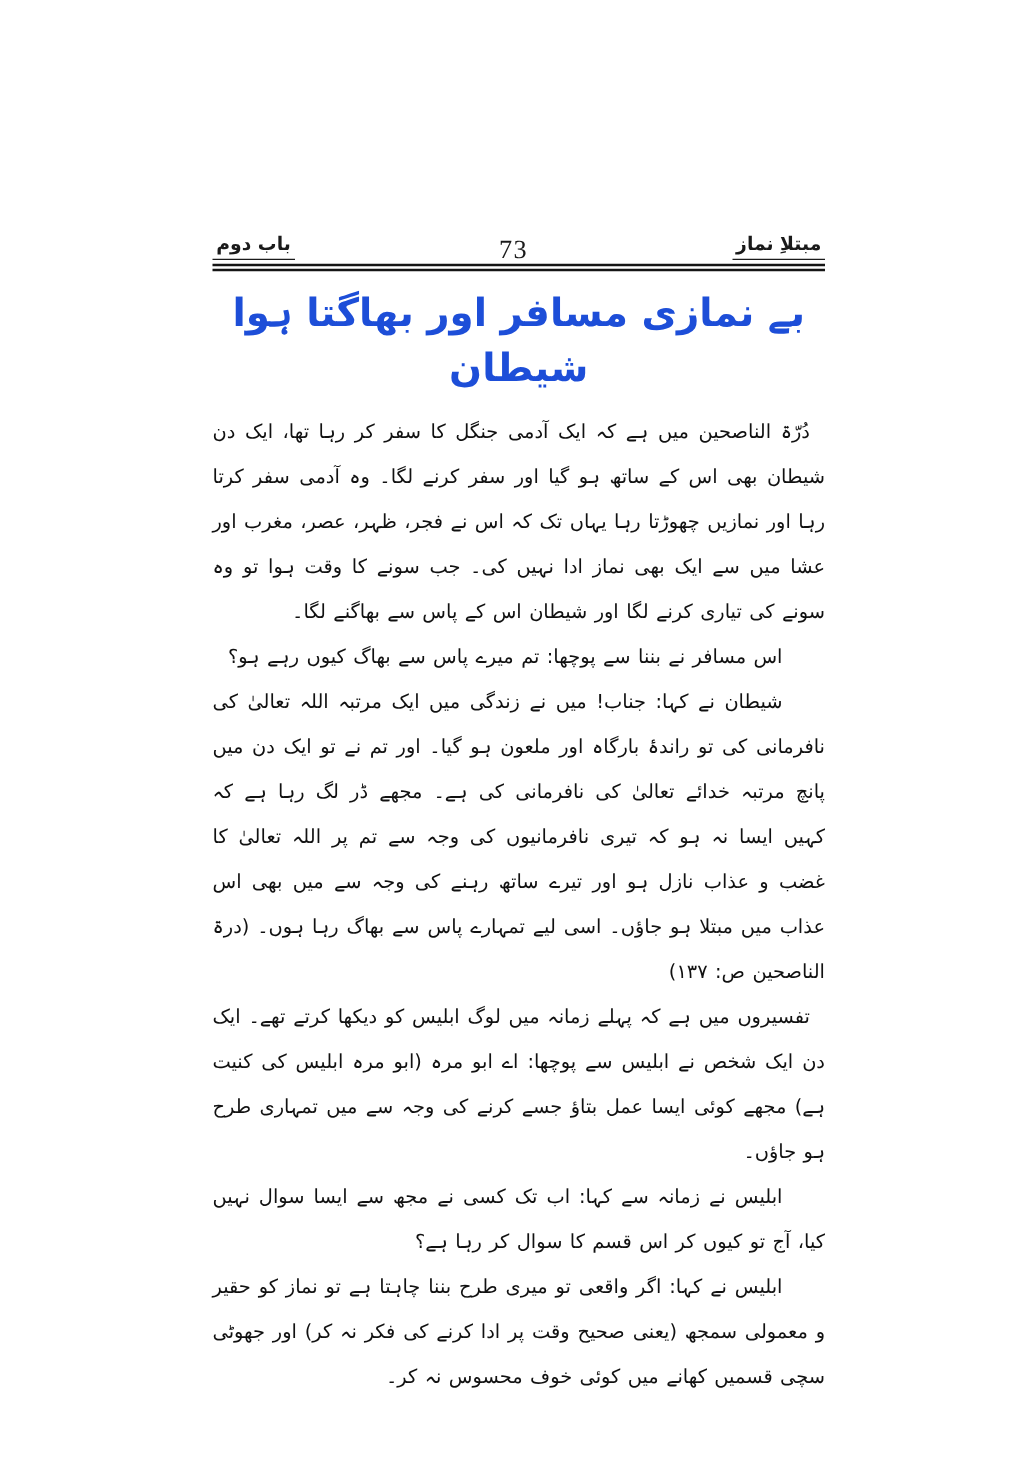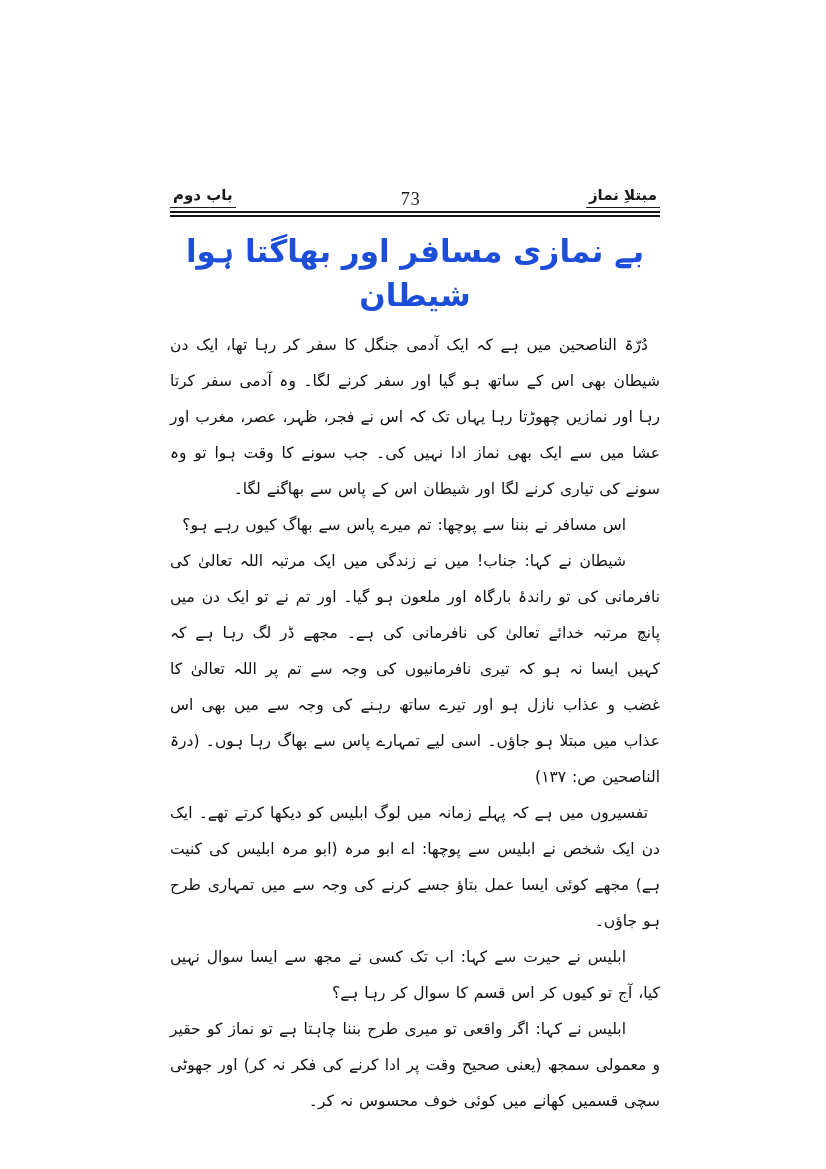--- a/index.html
+++ b/index.html
@@ -32,21 +32,21 @@
     line-height: 22px;
     color: #1a1a1a;
   }
   .running-header .side-title {
     border-bottom: 1.5px solid #1a1a1a;
     padding: 0 3px 1px 3px;
     font-weight: 700;
   }
   .running-header .page-no {
     font-family: "Liberation Serif", "DejaVu Serif", serif;
-    font-size: 18px;
+    font-size: 21px;
     letter-spacing: 1px;
     transform: translateY(2px);
   }
   .double-rule {
     height: 2px;
     border-top: 2px solid #151515;
     border-bottom: 2px solid #151515;
     margin-top: 3px;
   }
   .section-heading {
@@ -83,18 +83,18 @@
 
     <div>
       <div class="section-heading">بے نمازی مسافر اور بھاگتا ہوا شیطان</div>
       <p class="body-paragraph no-indent">دُرّۃ الناصحین میں ہے کہ ایک آدمی جنگل کا سفر کر رہا تھا، ایک دن شیطان بھی اس کے ساتھ ہو گیا اور سفر کرنے لگا۔ وہ آدمی سفر کرتا رہا اور نمازیں چھوڑتا رہا یہاں تک کہ اس نے فجر، ظہر، عصر، مغرب اور عشا میں سے ایک بھی نماز ادا نہیں کی۔ جب سونے کا وقت ہوا تو وہ سونے کی تیاری کرنے لگا اور شیطان اس کے پاس سے بھاگنے لگا۔</p>
       <p class="body-paragraph">اس مسافر نے بننا سے پوچھا: تم میرے پاس سے بھاگ کیوں رہے ہو؟</p>
       <p class="body-paragraph">شیطان نے کہا: جناب! میں نے زندگی میں ایک مرتبہ اللہ تعالیٰ کی نافرمانی کی تو راندۂ بارگاہ اور ملعون ہو گیا۔ اور تم نے تو ایک دن میں پانچ مرتبہ خدائے تعالیٰ کی نافرمانی کی ہے۔ مجھے ڈر لگ رہا ہے کہ کہیں ایسا نہ ہو کہ تیری نافرمانیوں کی وجہ سے تم پر اللہ تعالیٰ کا غضب و عذاب نازل ہو اور تیرے ساتھ رہنے کی وجہ سے میں بھی اس عذاب میں مبتلا ہو جاؤں۔ اسی لیے تمہارے پاس سے بھاگ رہا ہوں۔ (درۃ الناصحین ص: ۱۳۷)</p>
     </div>
 
     <div>
       <p class="body-paragraph no-indent">تفسیروں میں ہے کہ پہلے زمانہ میں لوگ ابلیس کو دیکھا کرتے تھے۔ ایک دن ایک شخص نے ابلیس سے پوچھا: اے ابو مرہ (ابو مرہ ابلیس کی کنیت ہے) مجھے کوئی ایسا عمل بتاؤ جسے کرنے کی وجہ سے میں تمہاری طرح ہو جاؤں۔</p>
-      <p class="body-paragraph">ابلیس نے حیرت سے کہا: اب تک کسی نے مجھ سے ایسا سوال نہیں کیا، آج تو کیوں کر اس قسم کا سوال کر رہا ہے؟</p>
+      <p class="body-paragraph">ابلیس نے زمانہ سے کہا: اب تک کسی نے مجھ سے ایسا سوال نہیں کیا، آج تو کیوں کر اس قسم کا سوال کر رہا ہے؟</p>
       <p class="body-paragraph">ابلیس نے کہا: اگر واقعی تو میری طرح بننا چاہتا ہے تو نماز کو حقیر و معمولی سمجھ (یعنی صحیح وقت پر ادا کرنے کی فکر نہ کر) اور جھوٹی سچی قسمیں کھانے میں کوئی خوف محسوس نہ کر۔</p>
     </div>
 
   </div>
 </div>
 
 </body></html>

